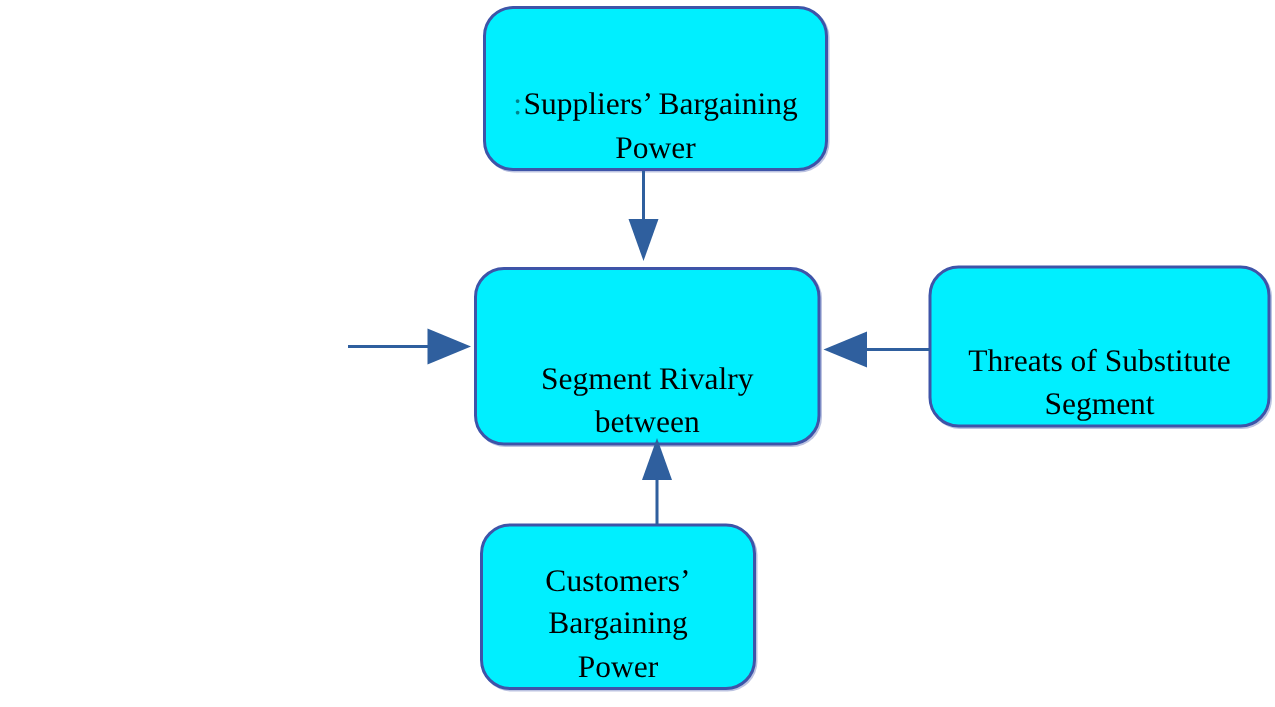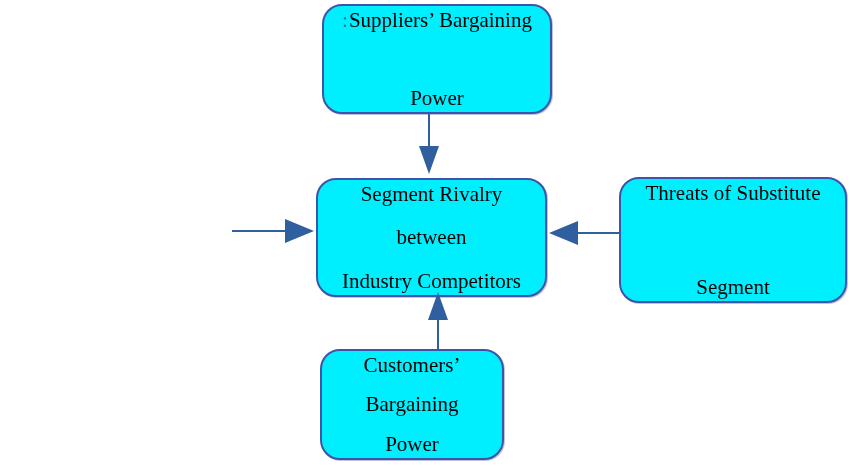--- a/index.html
+++ b/index.html
@@ -23,31 +23,31 @@
     overflow: hidden;
   }
   .box {
     position: absolute;
     background: var(--box-fill);
     border: 2px solid var(--box-border);
     border-radius: 20px;
     display: flex;
     flex-direction: column;
     align-items: center;
-    justify-content: space-between;
+    justify-content: flex-end;
     text-align: center;
     color: var(--text);
     font-size: 21px;
     line-height: 1.35;
     box-shadow: 1px 1px 0 rgba(62,84,168,0.35);
   }
   .box-top    { left: 322px; top: 4px;   width: 230px; height: 110px; }
   .box-left   { left: 4px;   top: 176px; width: 229px; height: 109px; }
   .box-center { left: 316px; top: 178px; width: 231px; height: 119px; }
-  .box-right  { left: 619px; top: 177px; width: 228px; height: 126px; }
+  .box-right  { left: 619px; top: 177px; width: 228px; height: 108px; }
   .box-bottom { left: 320px; top: 349px; width: 184px; height: 111px; }
   .line { white-space: nowrap; }
   .artifact { opacity: 0.45; margin-right: 1px; }
 
   .arrow-line {
     position: absolute;
     background: var(--arrow);
   }
   .arrow-line.v { width: 2.4px; }
   .arrow-line.h { height: 2.4px; }
@@ -90,21 +90,20 @@
 
   <div class="box box-top">
     <div class="line"><span class="artifact">:</span><span>Suppliers’ Bargaining</span></div>
     <div class="line">Power</div>
   </div>
 
 
   <div class="box box-center">
     <div class="line">Segment Rivalry</div>
     <div class="line">between</div>
-    <div class="line">Industry Competitors</div>
   </div>
 
   <div class="box box-right">
     <div class="line">Threats of Substitute</div>
     <div class="line">Segment</div>
   </div>
 
   <div class="box box-bottom">
     <div class="line">Customers’</div>
     <div class="line">Bargaining</div>

